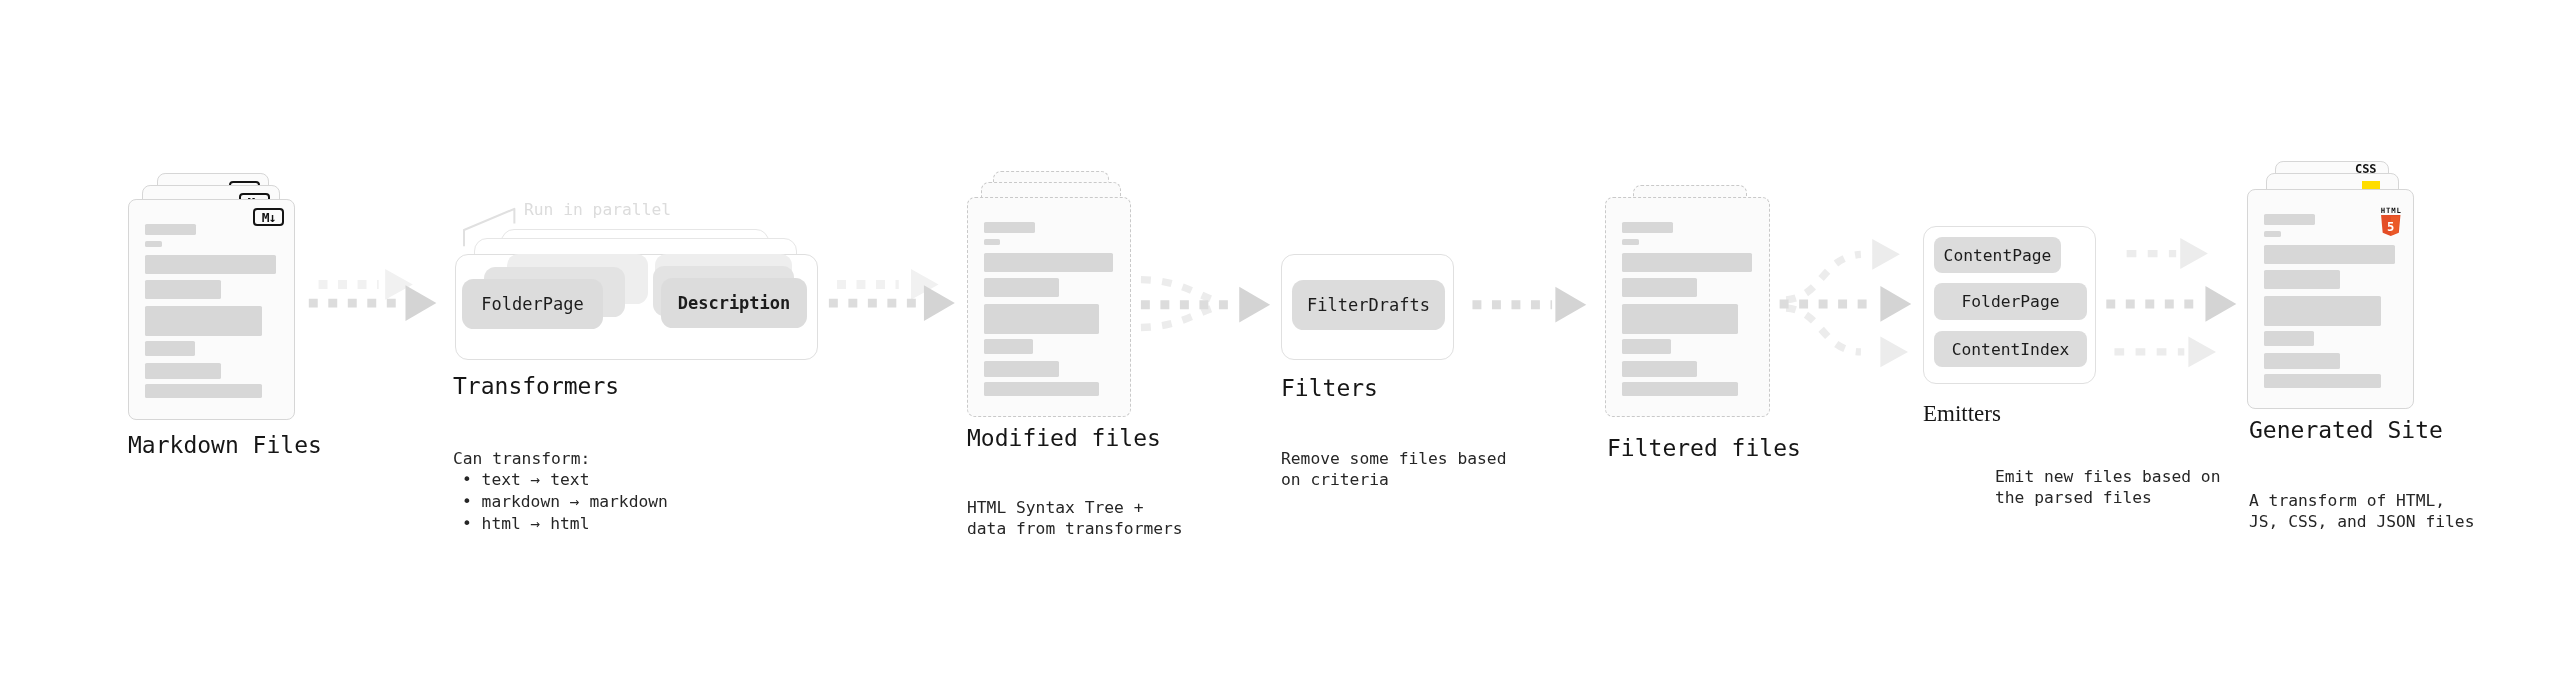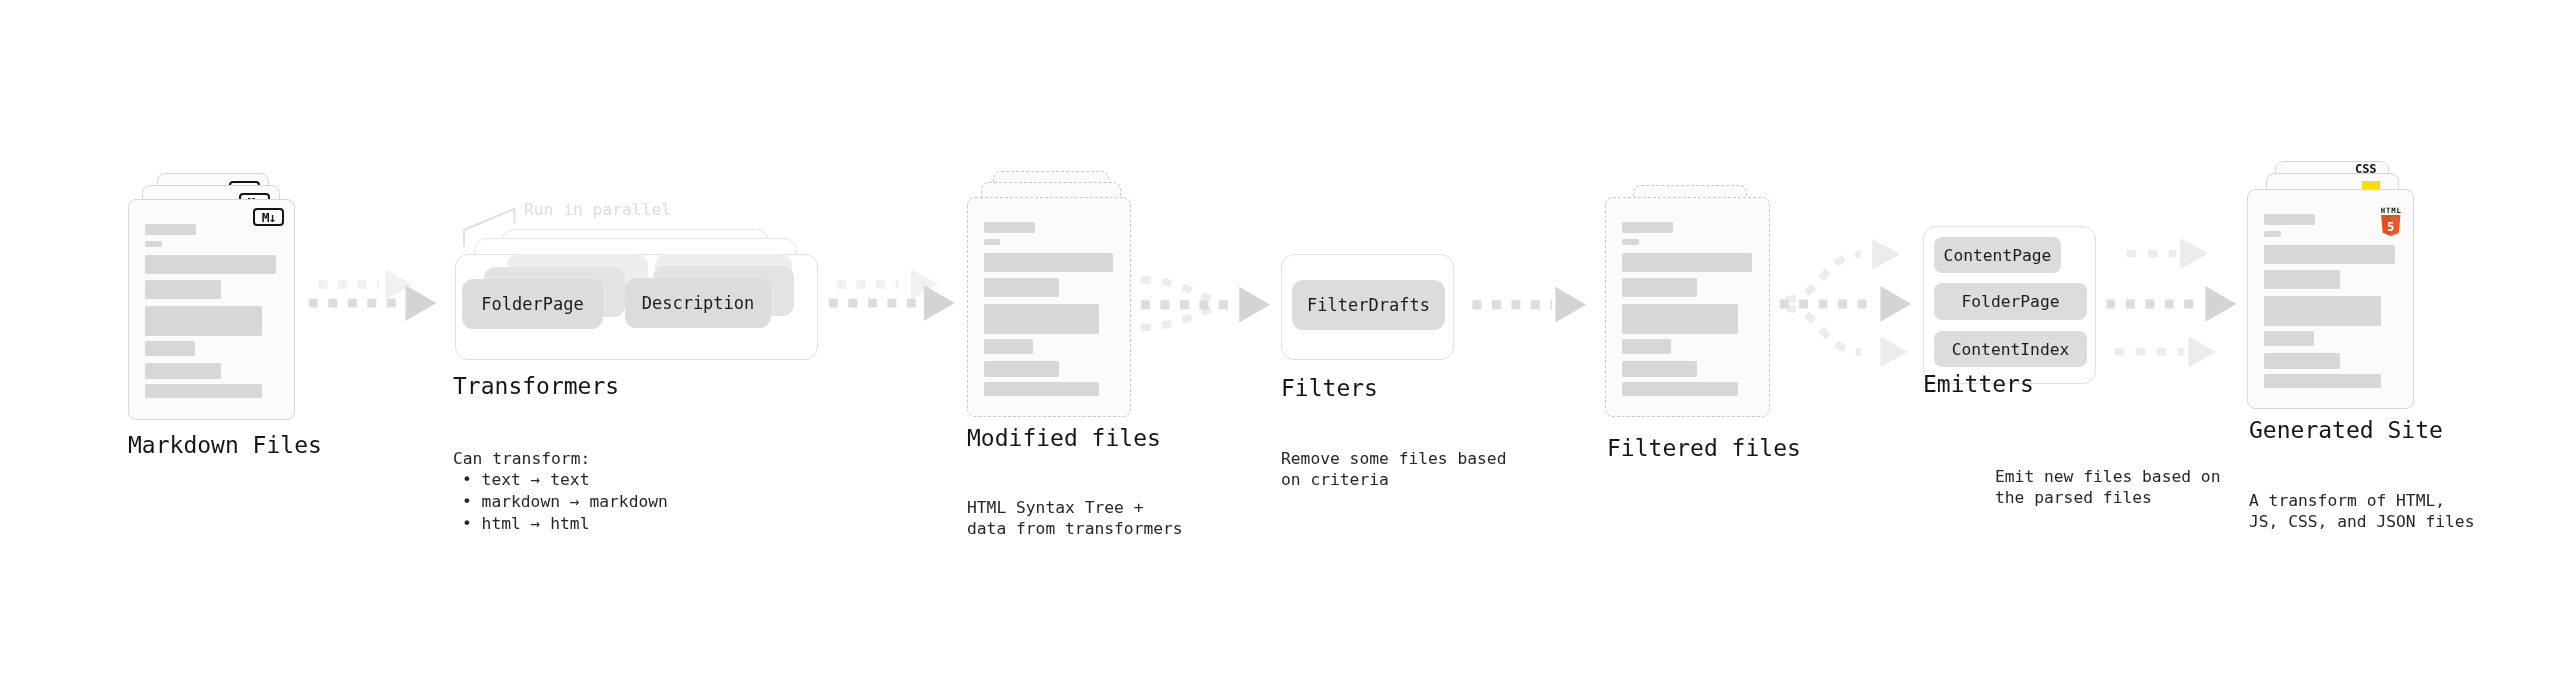--- a/index.html
+++ b/index.html
@@ -124,21 +124,21 @@
     <div class="box layer" style="left:501px;top:229px;width:268px;height:104px;"></div>
     <div class="box layer" style="left:474px;top:238px;width:323px;height:104px;"></div>
     <div class="box" style="left:455px;top:254px;width:363px;height:106px;border-color:#dfdfdf;"></div>
 
     <div class="ghost g2" style="left:507px;top:254px;width:141px;height:50px;"></div>
     <div class="ghost g2" style="left:655px;top:254px;width:137px;height:50px;"></div>
     <div class="ghost g1" style="left:484px;top:267px;width:141px;height:50px;"></div>
     <div class="ghost g1" style="left:653px;top:266px;width:141px;height:50px;"></div>
 
     <div class="btn" style="left:462px;top:279px;width:141px;height:50px;">FolderPage</div>
-    <div class="btn" style="left:625px;top:278px;width:146px;height:50px;">Description</div>
+    <div class="btn" style="left:661px;top:278px;width:146px;height:50px;font-weight:bold;">Description</div>
 
     <div class="title" style="left:453px;top:373px;">Transformers</div>
     <div class="body" style="left:453px;top:412px;">
       <div>Can transform:</div>
       <div style="padding-left:9px;line-height:22px;">• text → text</div>
       <div style="padding-left:9px;line-height:22px;">• markdown → markdown</div>
       <div style="padding-left:9px;line-height:22px;">• html → html</div>
     </div>
   </div>
 
@@ -185,21 +185,21 @@
         <div class="bar" style="top: 184px; width: 71%; height: 14px;"></div>
       </div>
     <div class="title" style="left:1607px;top:435px;">Filtered files</div>
   </div>
 
   <div>
     <div class="box" style="left:1923px;top:226px;width:173px;height:158px;"></div>
     <div class="btn small" style="left:1934px;top:237px;width:127px;height:36px;">ContentPage</div>
     <div class="btn small" style="left:1934px;top:283px;width:153px;height:37px;">FolderPage</div>
     <div class="btn small" style="left:1934px;top:331px;width:153px;height:36px;">ContentIndex</div>
-    <div class="title" style="left:1923px;top:371px;">Emitters</div>
+    <div class="title" style="left:1923px;top:401px;font-family:Liberation Serif, serif;">Emitters</div>
     <div class="body" style="left:1995px;top:430px;">
       <div>Emit new files based on</div>
       <div>the parsed files</div>
     </div>
   </div>
 
   <div>
     <div class="doc" style="left:2275px;top:161px;width:114px;height:122px;">
       <div class="cssicon" style="right:11.4px;top:4.1px;">
         <span class="css-text">CSS</span>

